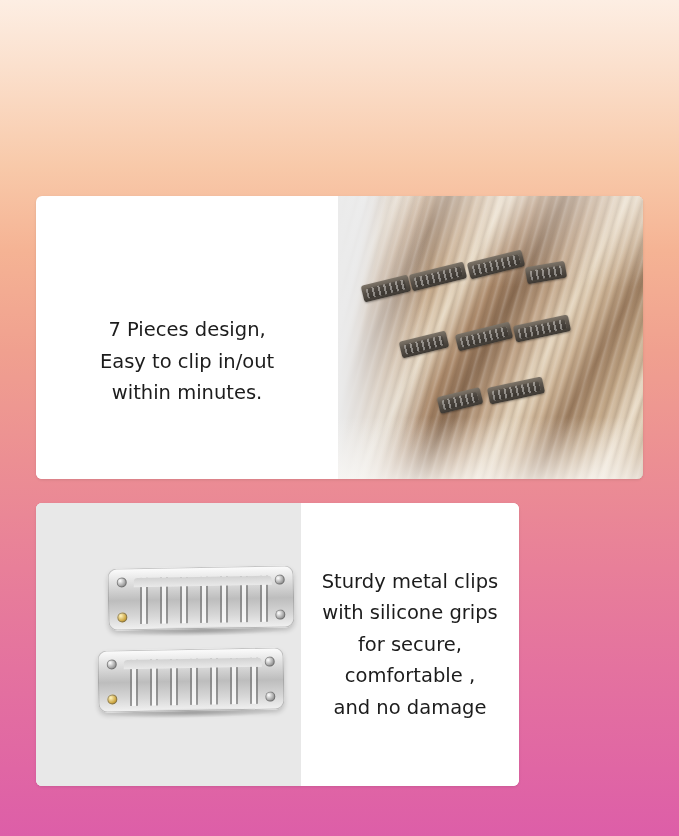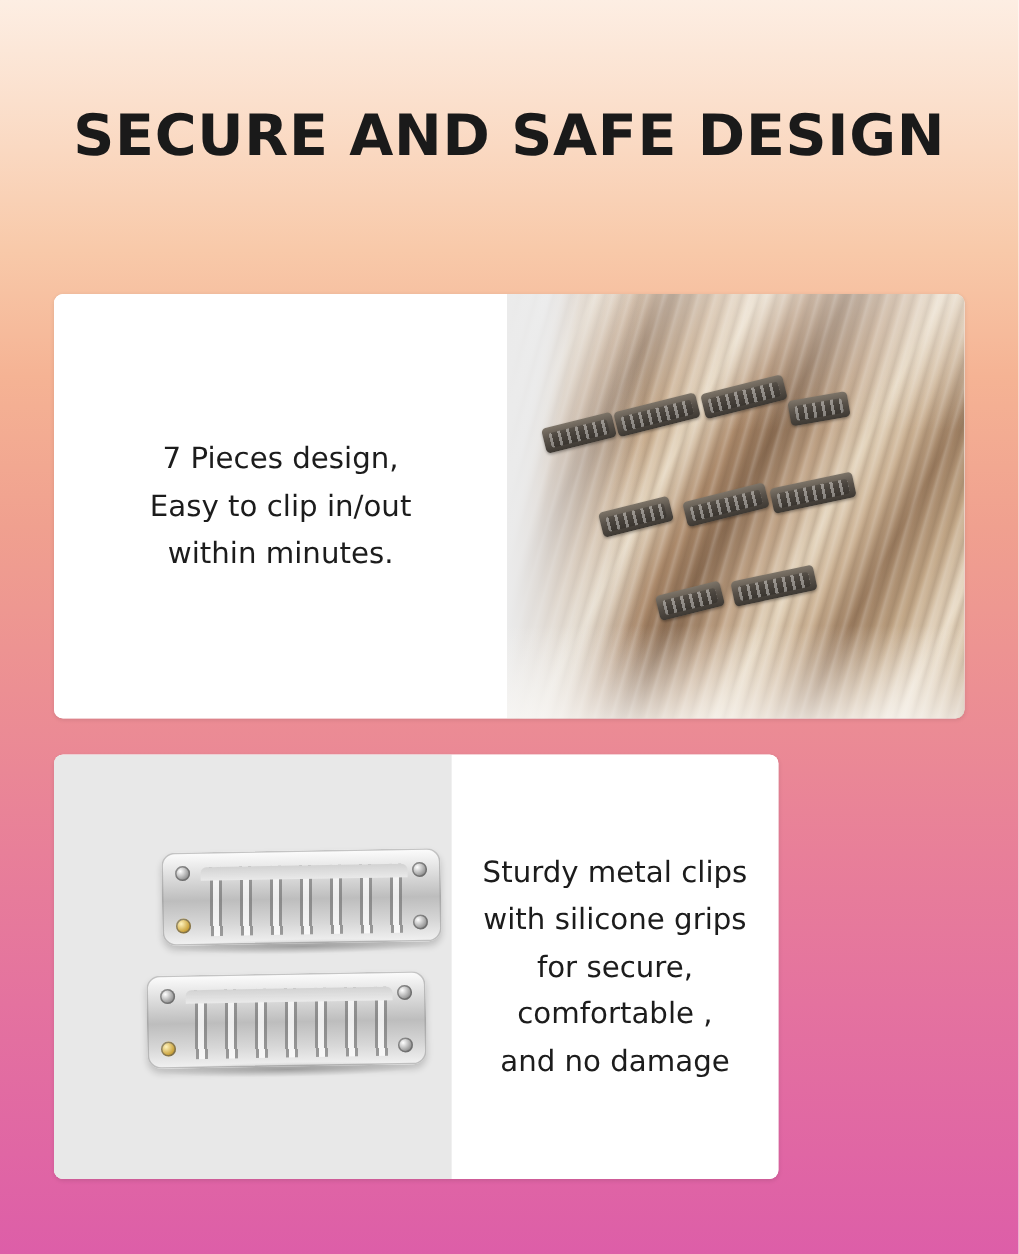--- a/index.html
+++ b/index.html
@@ -83,21 +83,21 @@
     padding: 0 14px;
     white-space: pre-line;
   }
 
   .panel-photo {
     position: relative;
     overflow: hidden;
   }
 
   
-  .card-top .panel-text { width: 330px; height: 100%; }
+  .card-top .panel-text { width: 330px; height: 100%; margin-top: 24px; }
   .card-top .panel-photo { width: 333px; height: 100%; background: #e9e9e9; }
 
   
   .card-bottom .panel-photo { width: 333px; height: 100%; background: #e7e7e7; }
   .card-bottom .panel-text { width: 274px; height: 100%; }
 
   
   .hair-wrap {
     position: absolute;
     inset: 0;
@@ -243,21 +243,20 @@
     left: 6px; right: 6px; bottom: -7px;
     height: 10px;
     background: radial-gradient(ellipse at center, rgba(0,0,0,0.22) 0%, rgba(0,0,0,0) 70%);
   }
 </style>
 </head>
 <body>
 
 <div class="page">
 
-  <div class="headline">SECURE AND SAFE DESIGN</div>
 
   <div class="card card-top">
 
     <div class="panel-text">
       <div class="txt">7 Pieces design,
 Easy to clip in/out
 within minutes.</div>
     </div>
 
     <div class="panel-photo">

